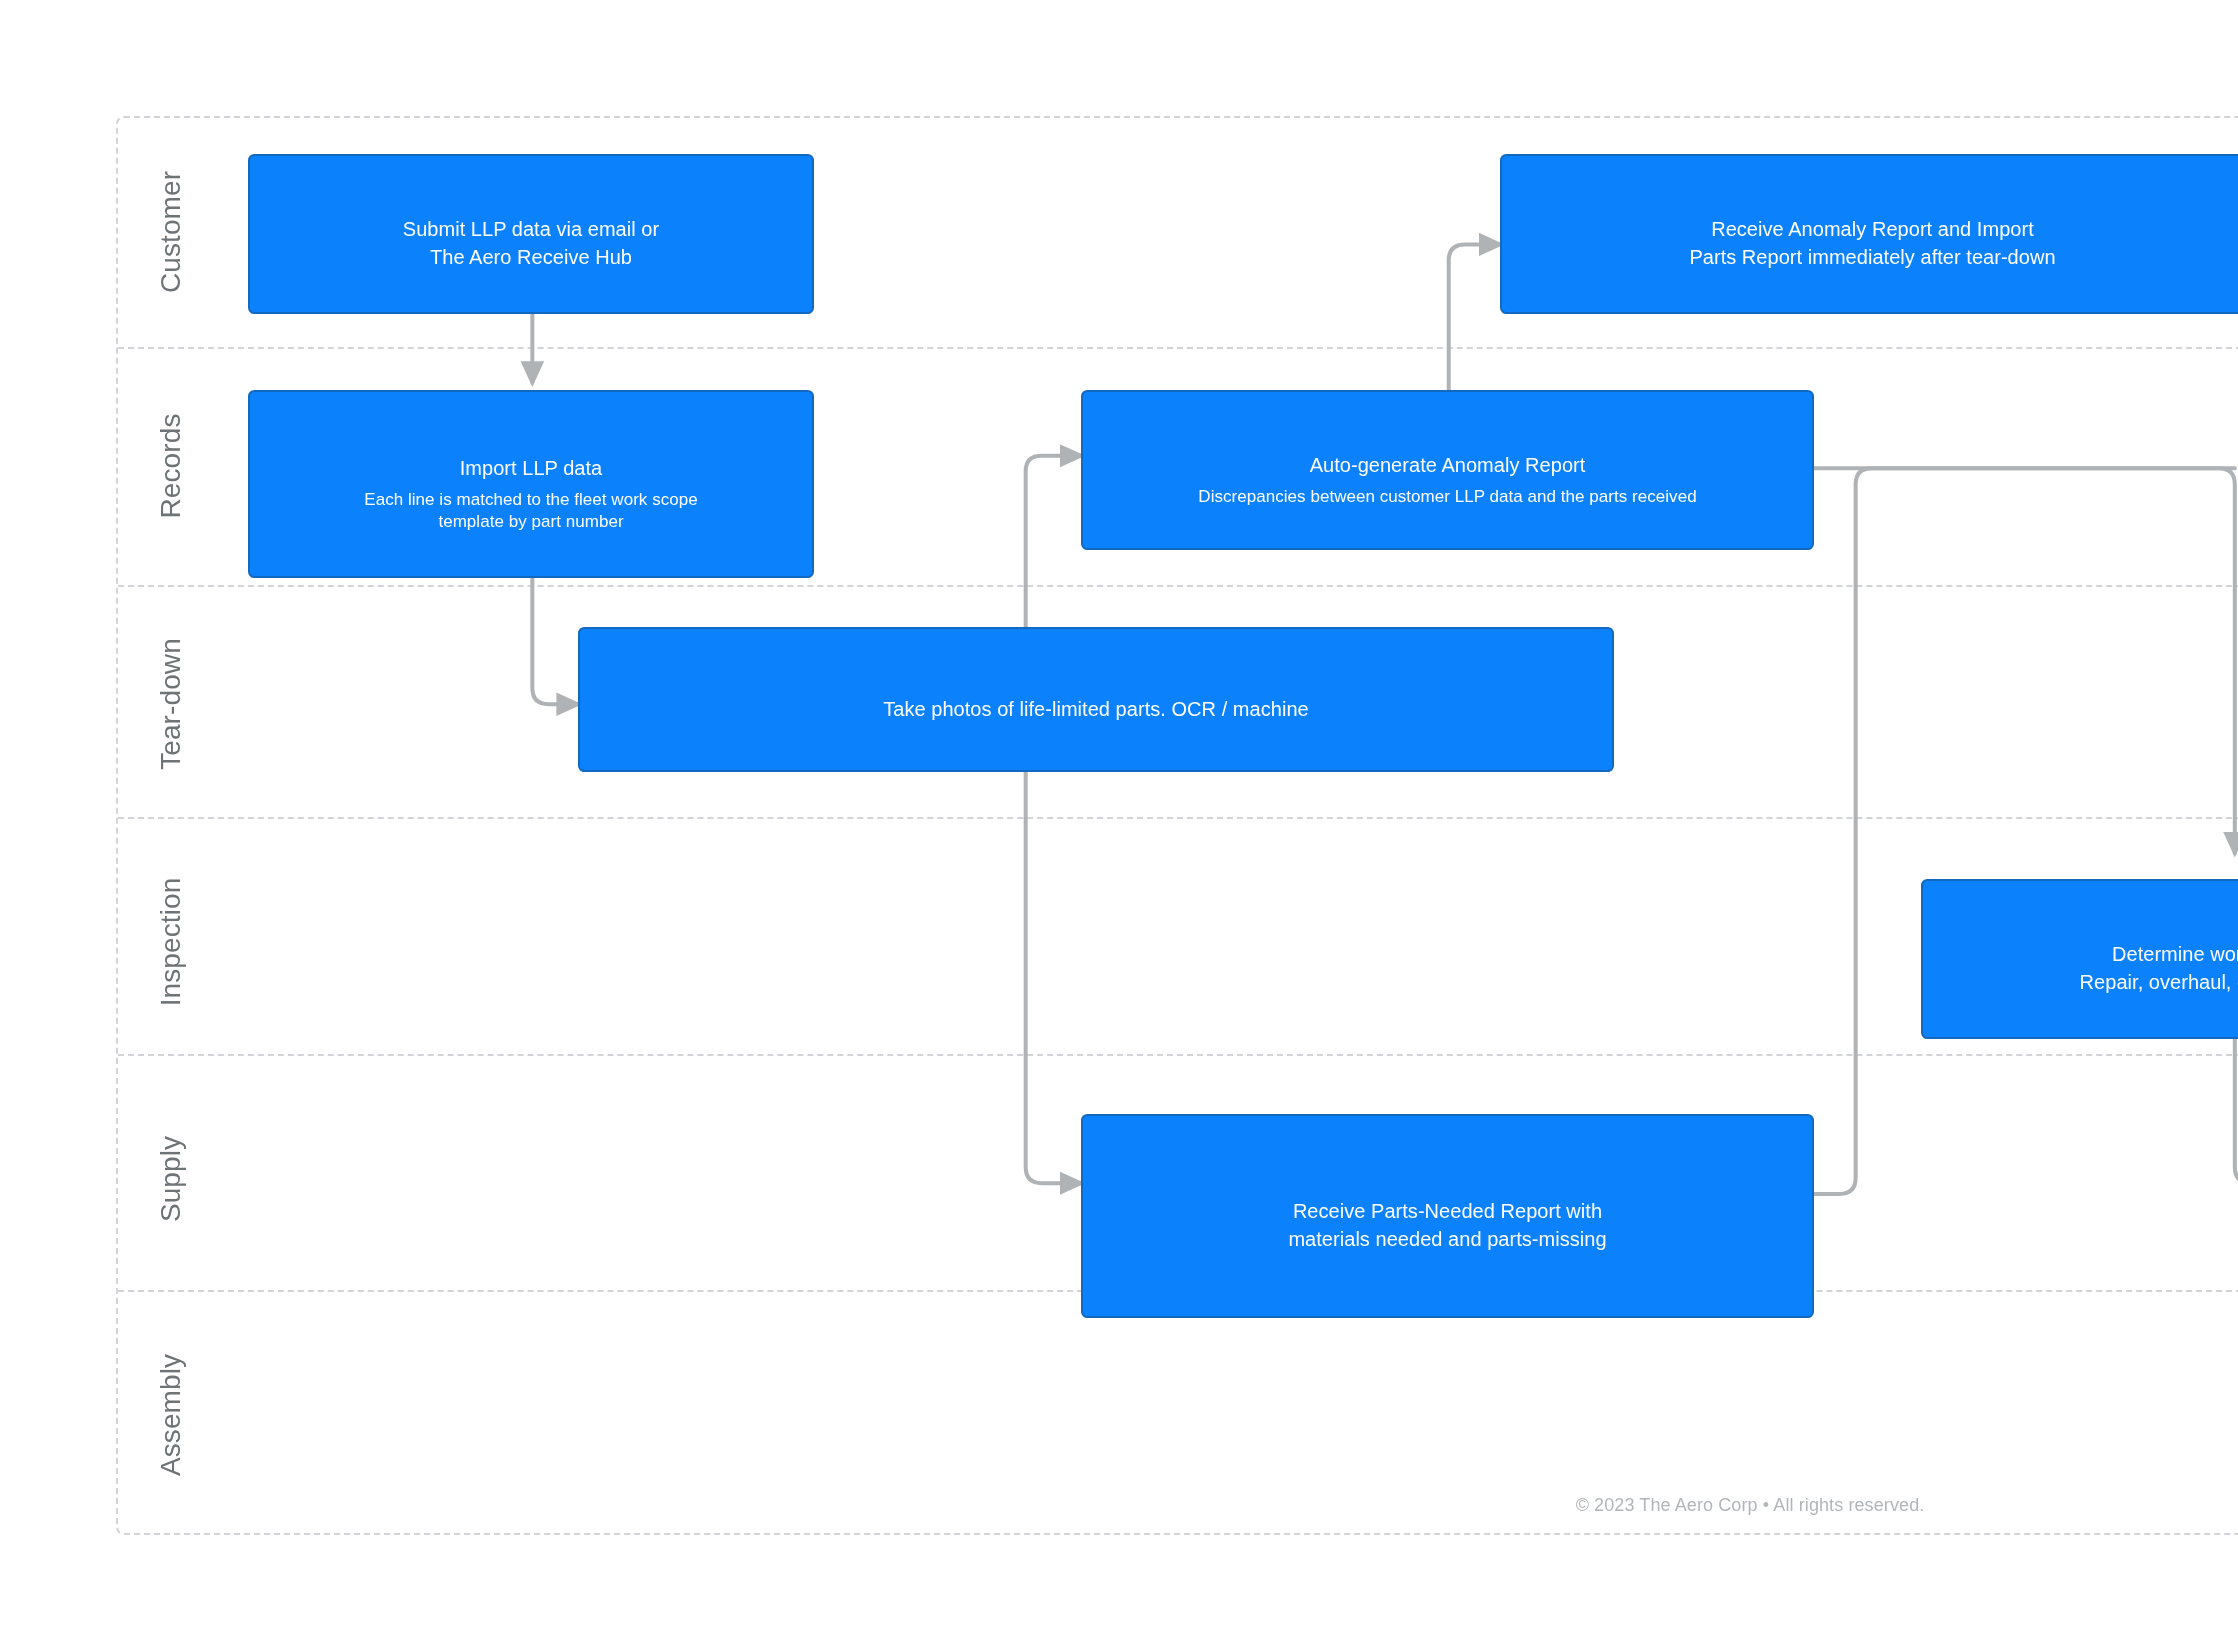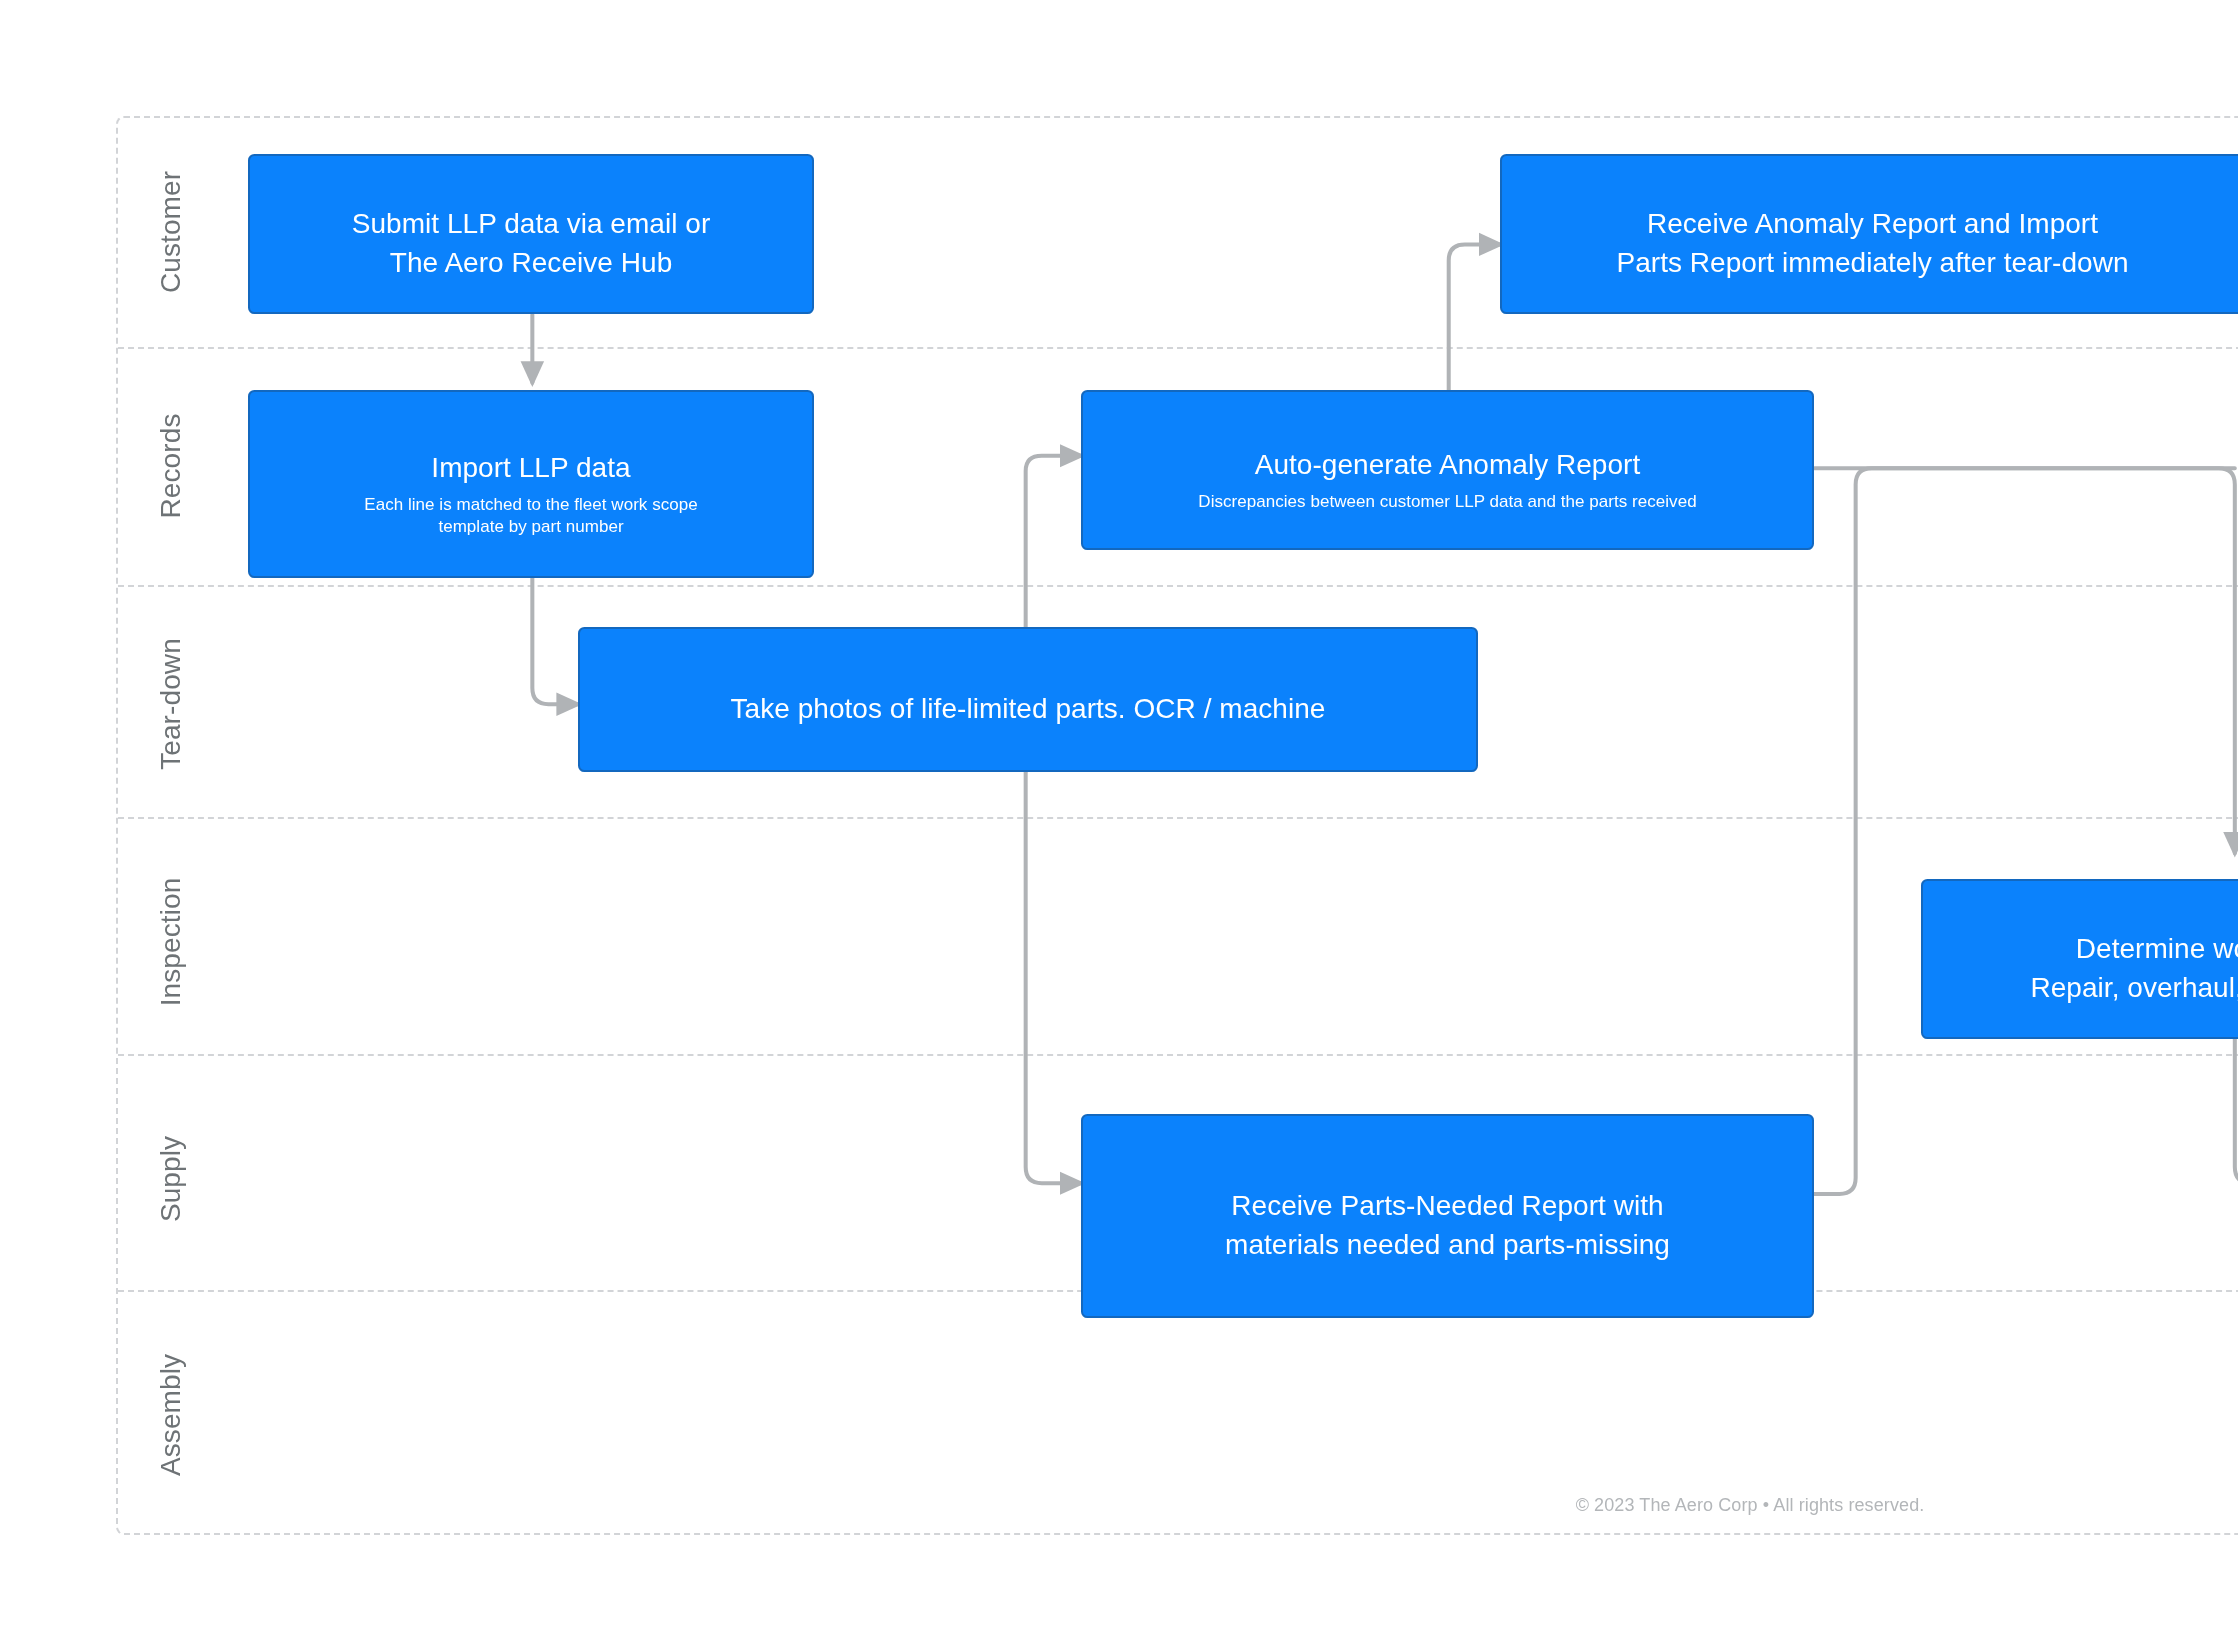--- a/index.html
+++ b/index.html
@@ -53,21 +53,21 @@
     color:#ffffff;
     display:flex;
     flex-direction:column;
     align-items:center;
     justify-content:center;
     text-align:center;
     padding:3.6px 11.6px;
     z-index:6;
   }
   .node .title{
-    font-size:28px;
+    font-size:20px;
     line-height:1.38;
     font-weight:400;
     letter-spacing:0.04px;
     margin-top:20px;
   }
   .node .sub{
     font-size:17px;
     line-height:1.32;
     font-weight:400;
     margin-top:6.3px;
@@ -175,21 +175,21 @@
       <span>Each line is matched to the fleet work scope</span><br>
       <span>template by part number</span>
     </div>
   </div>
 
   <div class="node" style="left:1081px;top:390px;width:733px;height:160px;">
     <div class="title">Auto-generate Anomaly Report</div>
     <div class="sub">Discrepancies between customer LLP data and the parts received</div>
   </div>
 
-  <div class="node" style="left:578px;top:627px;width:900px;height:145px;">
+  <div class="node" style="left:578px;top:627px;width:1036px;height:145px;">
     <div class="title">
       <span>Take photos of life-limited parts. OCR / machine</span><br>
     </div>
   </div>
 
   <div class="node" style="left:1921px;top:879px;width:564px;height:160px;">
     <div class="title">
       <span>Determine workflow:</span><br>
       <span>Repair, overhaul, or replace</span>
     </div>

